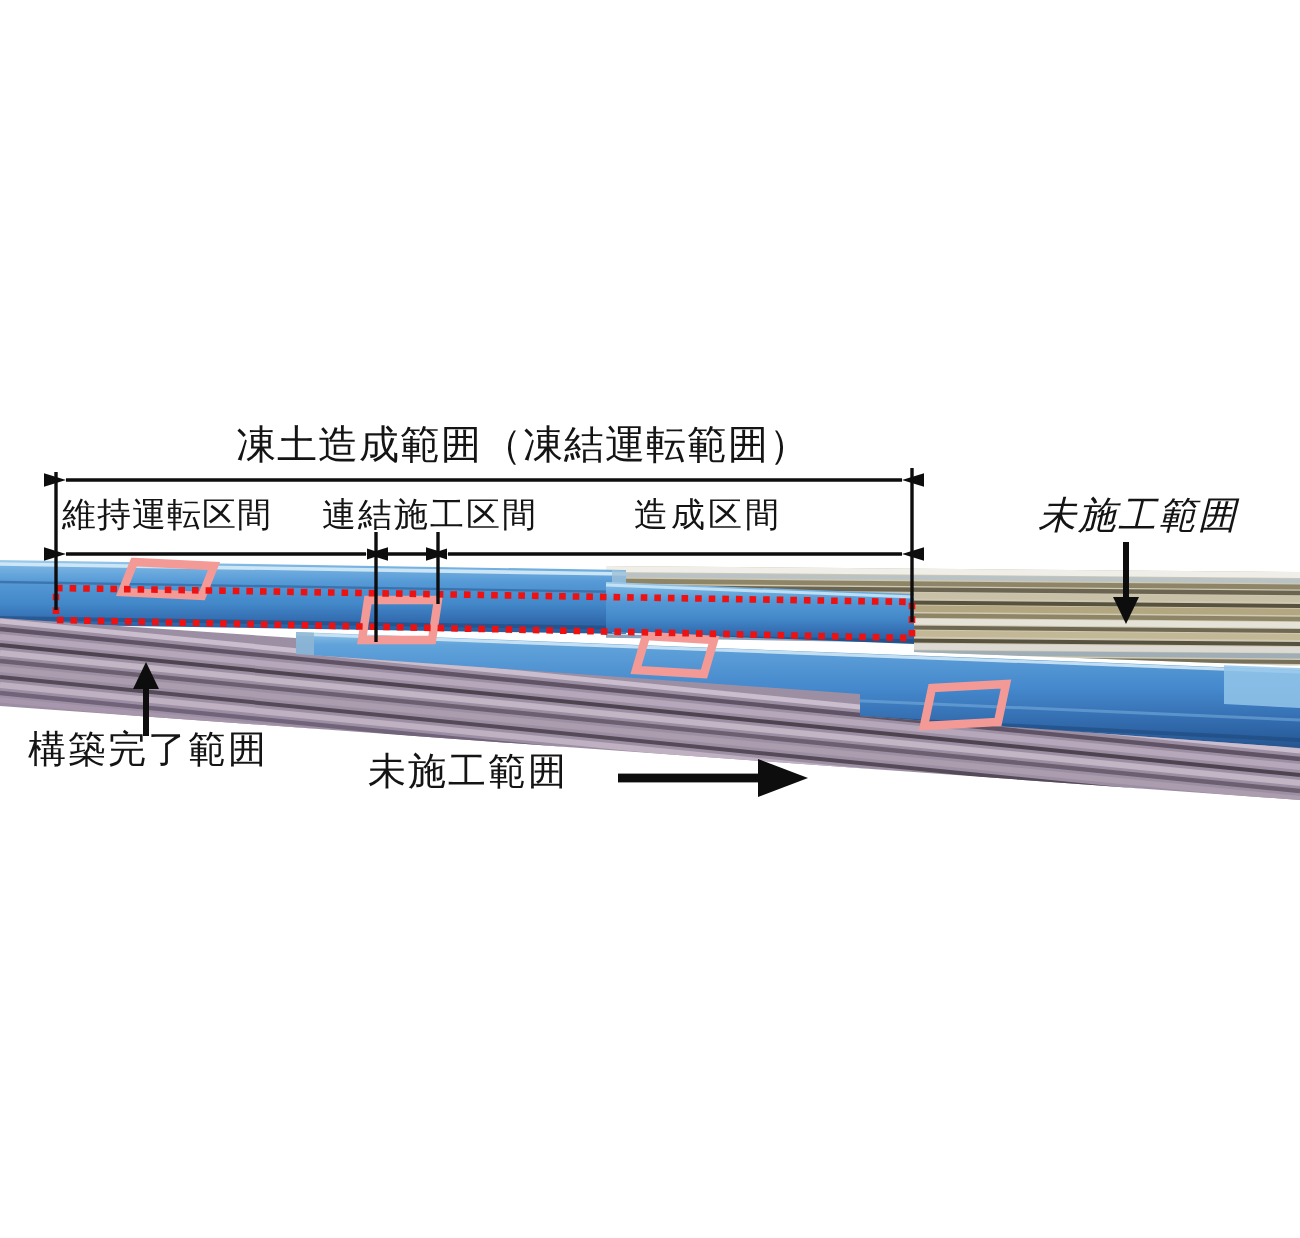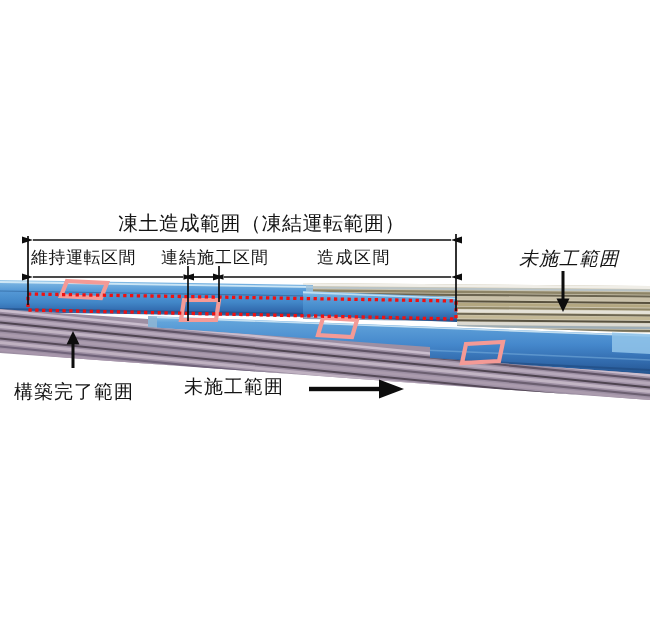--- a/index.html
+++ b/index.html
@@ -7,21 +7,21 @@
     position:relative;width:650px;height:619px;background:#ffffff;overflow:hidden;
     font-family:"Liberation Sans","DejaVu Sans",sans-serif;color:#111;
   }
   .scene{position:absolute;left:0;top:0;}
   .lbl{position:absolute;white-space:nowrap;color:#141414;line-height:1.1;}
   .lbl-title{left:118px;top:212px;width:268px;text-align:right;font-size:20px;letter-spacing:0.5px;}
   .lbl-sec1{left:31px;top:249px;font-size:17px;letter-spacing:0.5px;}
   .lbl-sec2{left:161px;top:249px;font-size:17px;letter-spacing:1px;}
   .lbl-sec3{left:317px;top:249px;font-size:17px;letter-spacing:1.5px;font-family:Liberation Serif, serif;}
   .lbl-uncon{left:519px;top:249px;font-size:19px;letter-spacing:1px;font-style:italic;}
-  .lbl-completed{left:14px;top:366px;font-size:19px;letter-spacing:1px;margin-top:16px;}
+  .lbl-completed{left:14px;top:366px;font-size:19px;letter-spacing:1px;}
   .lbl-direction{left:184px;top:377px;font-size:19px;letter-spacing:1px;}
 </style>
 </head>
 <body>
 
 <div class="canvas">
 
   <svg class="scene" width="650" height="619" viewBox="0 0 650 619">
     <defs>
       <linearGradient id="gBlue" x1="0" y1="0" x2="0" y2="1">

